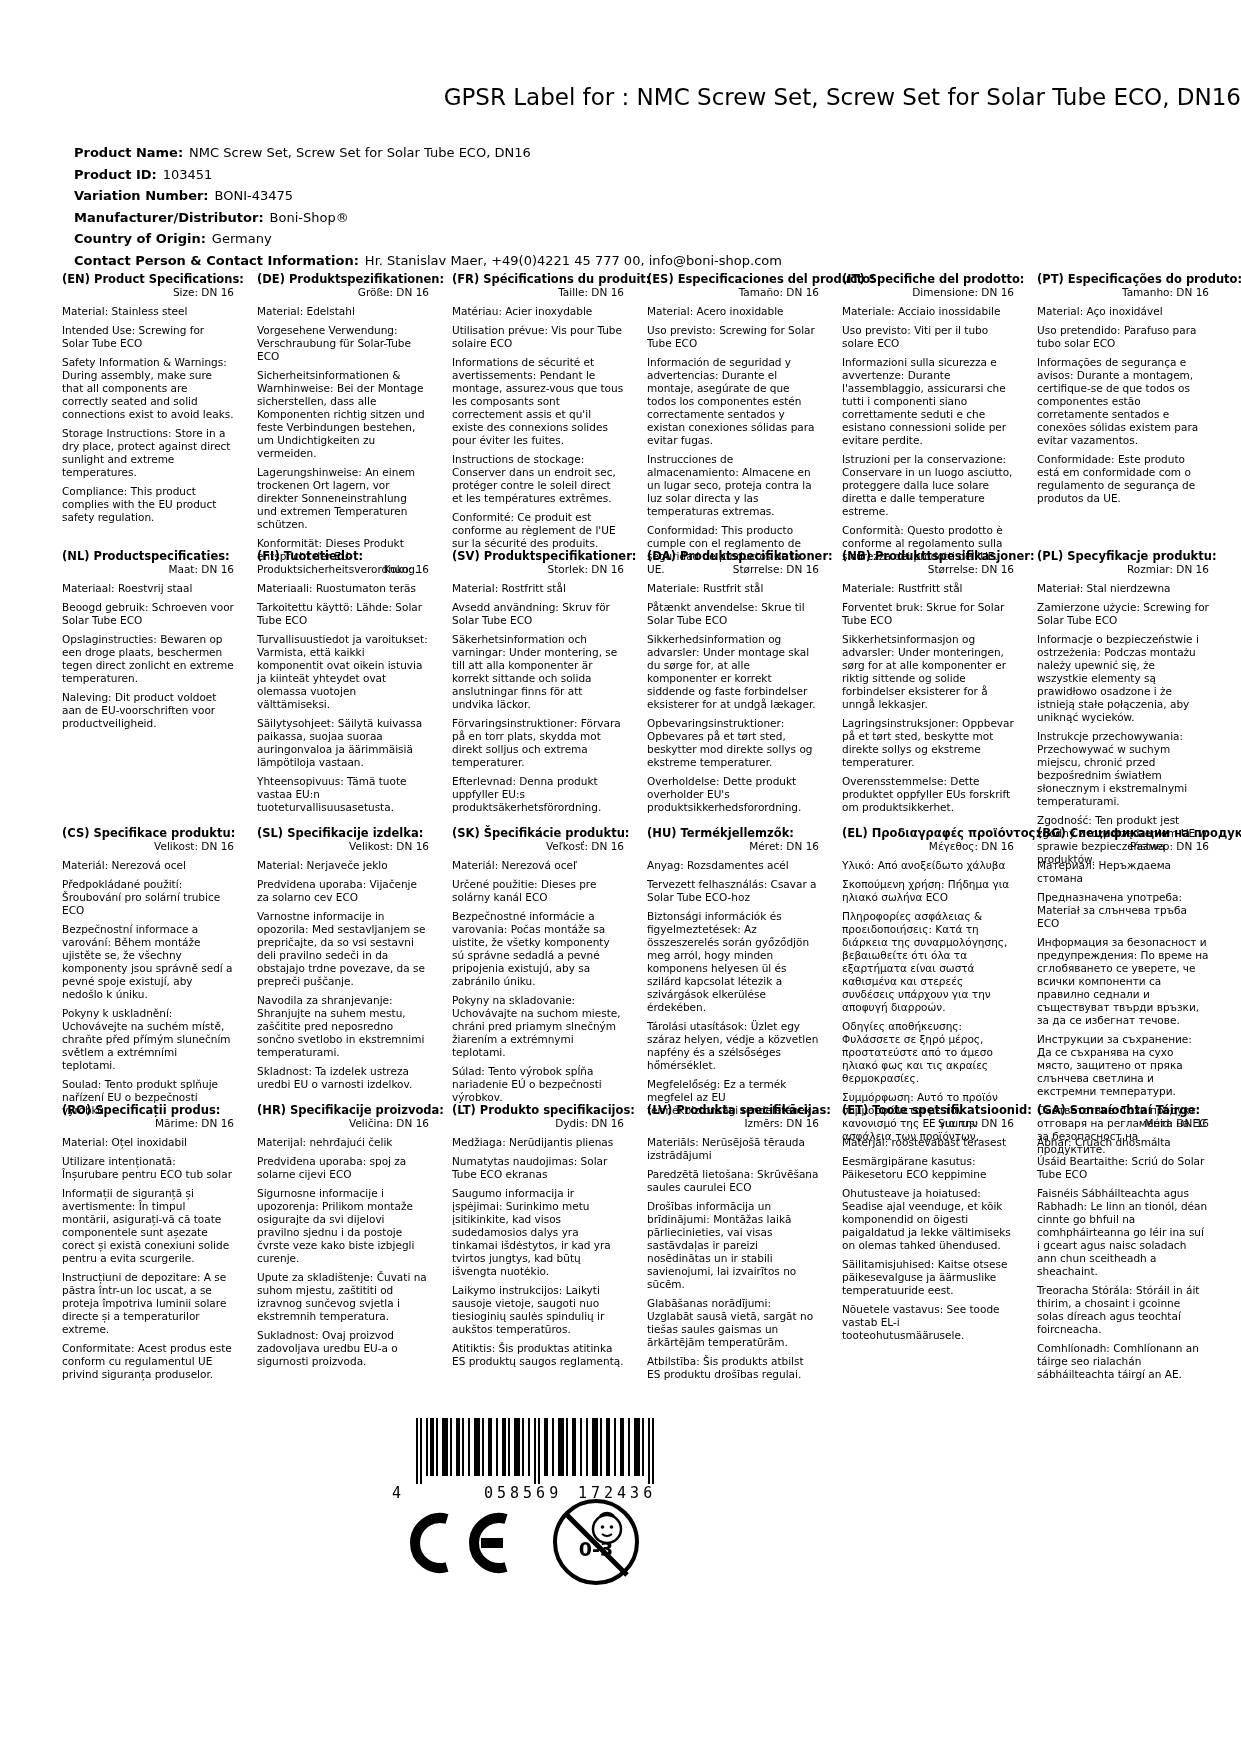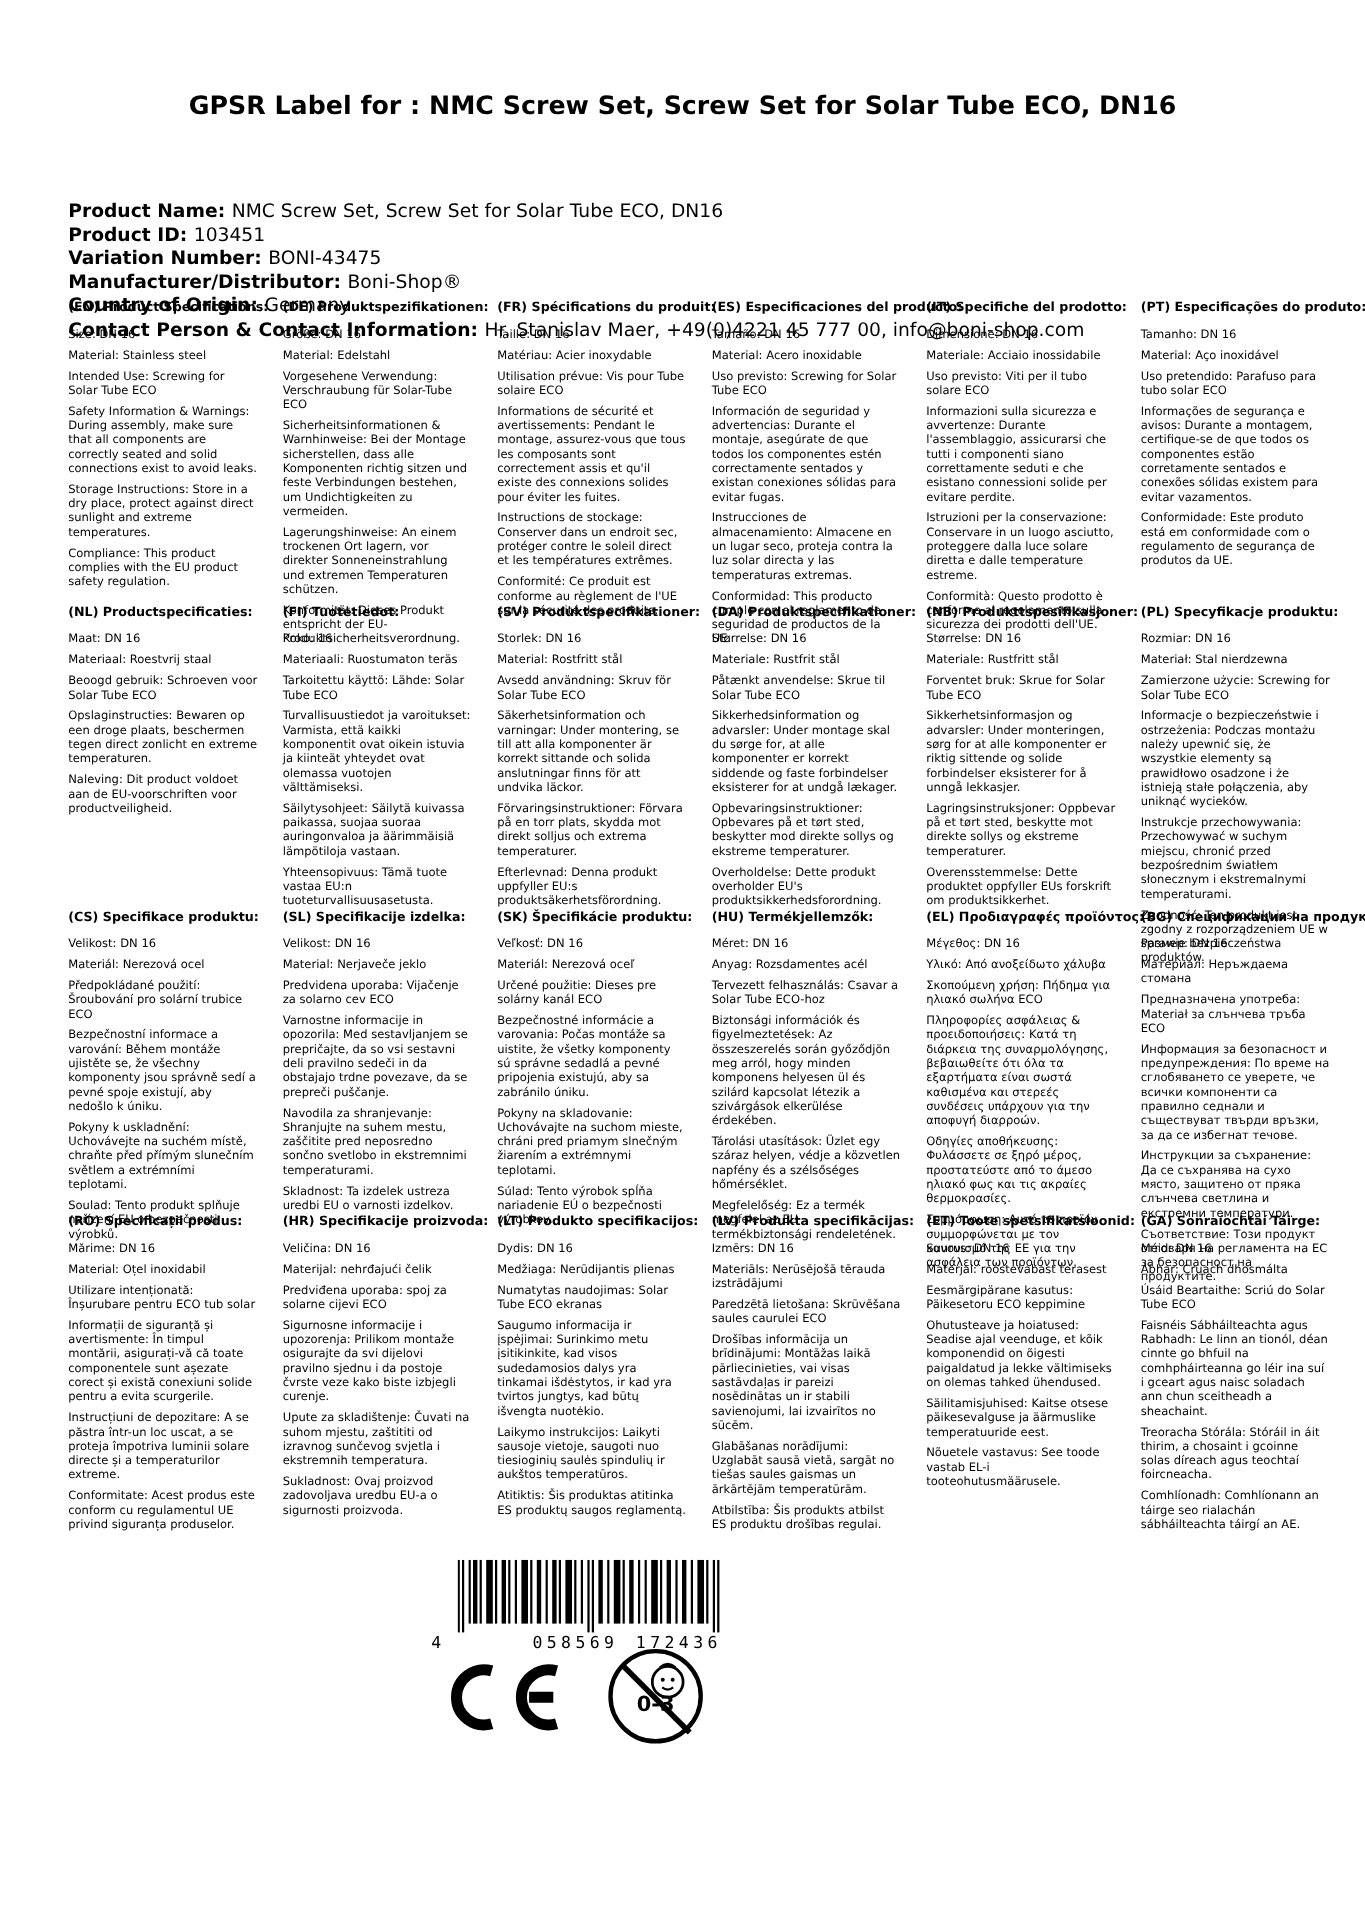--- a/index.html
+++ b/index.html
@@ -6,43 +6,43 @@
   .page{
     position:relative;
     width:1241px;height:1754px;
     background:#ffffff;
     font-family:"DejaVu Sans", sans-serif;
     color:#000;
     overflow:hidden;
   }
   .title{
     position:absolute;top:84px;left:0;width:100%;
-    text-align:center;font-size:23px;font-weight:bold;
+    text-align:right;font-size:23px;font-weight:normal;
   }
   .pinfo{
-    position:absolute;left:62px;top:142px;width:1100px;
-    font-size:17px;line-height:21.5px;margin-top:40px;
+    position:absolute;left:74px;top:142px;width:1100px;
+    font-size:13px;line-height:21.5px;
   }
   .pinfo-row .lbl{font-weight:bold;}
   .pinfo-row .val{margin-left:6px;}
   .grid{
     position:absolute;left:62px;top:272px;
     display:grid;
     grid-template-columns:repeat(6,195px);
     grid-auto-rows:277px;
   }
   .cell{width:172px;overflow:visible;}
   .cell h3{
     margin:0;font-size:11.5px;font-weight:bold;white-space:nowrap;
     line-height:14px;
   }
   .cell .para{
     margin:0 0 6px 0;font-size:10.5px;line-height:13px;
   }
-  .cell .para:first-child{margin-top:12px;}
+  .cell .para:first-child{margin-top:0;text-align:right;}
   
   .barcode{position:absolute;left:392px;top:1418px;width:290px;height:92px;}
   .barcode svg{position:absolute;left:24px;top:0;}
   .bc-digits{
     position:absolute;top:66px;left:0;width:282px;
     font-size:15px;font-family:"DejaVu Sans Mono",monospace;
   }
   .bc-d1{position:absolute;left:0px;top:0;}
   .bc-d2{position:absolute;left:66px;top:0;letter-spacing:4px;margin-left:26px;}
   .bc-d3{position:absolute;left:186px;top:0;letter-spacing:4px;}

